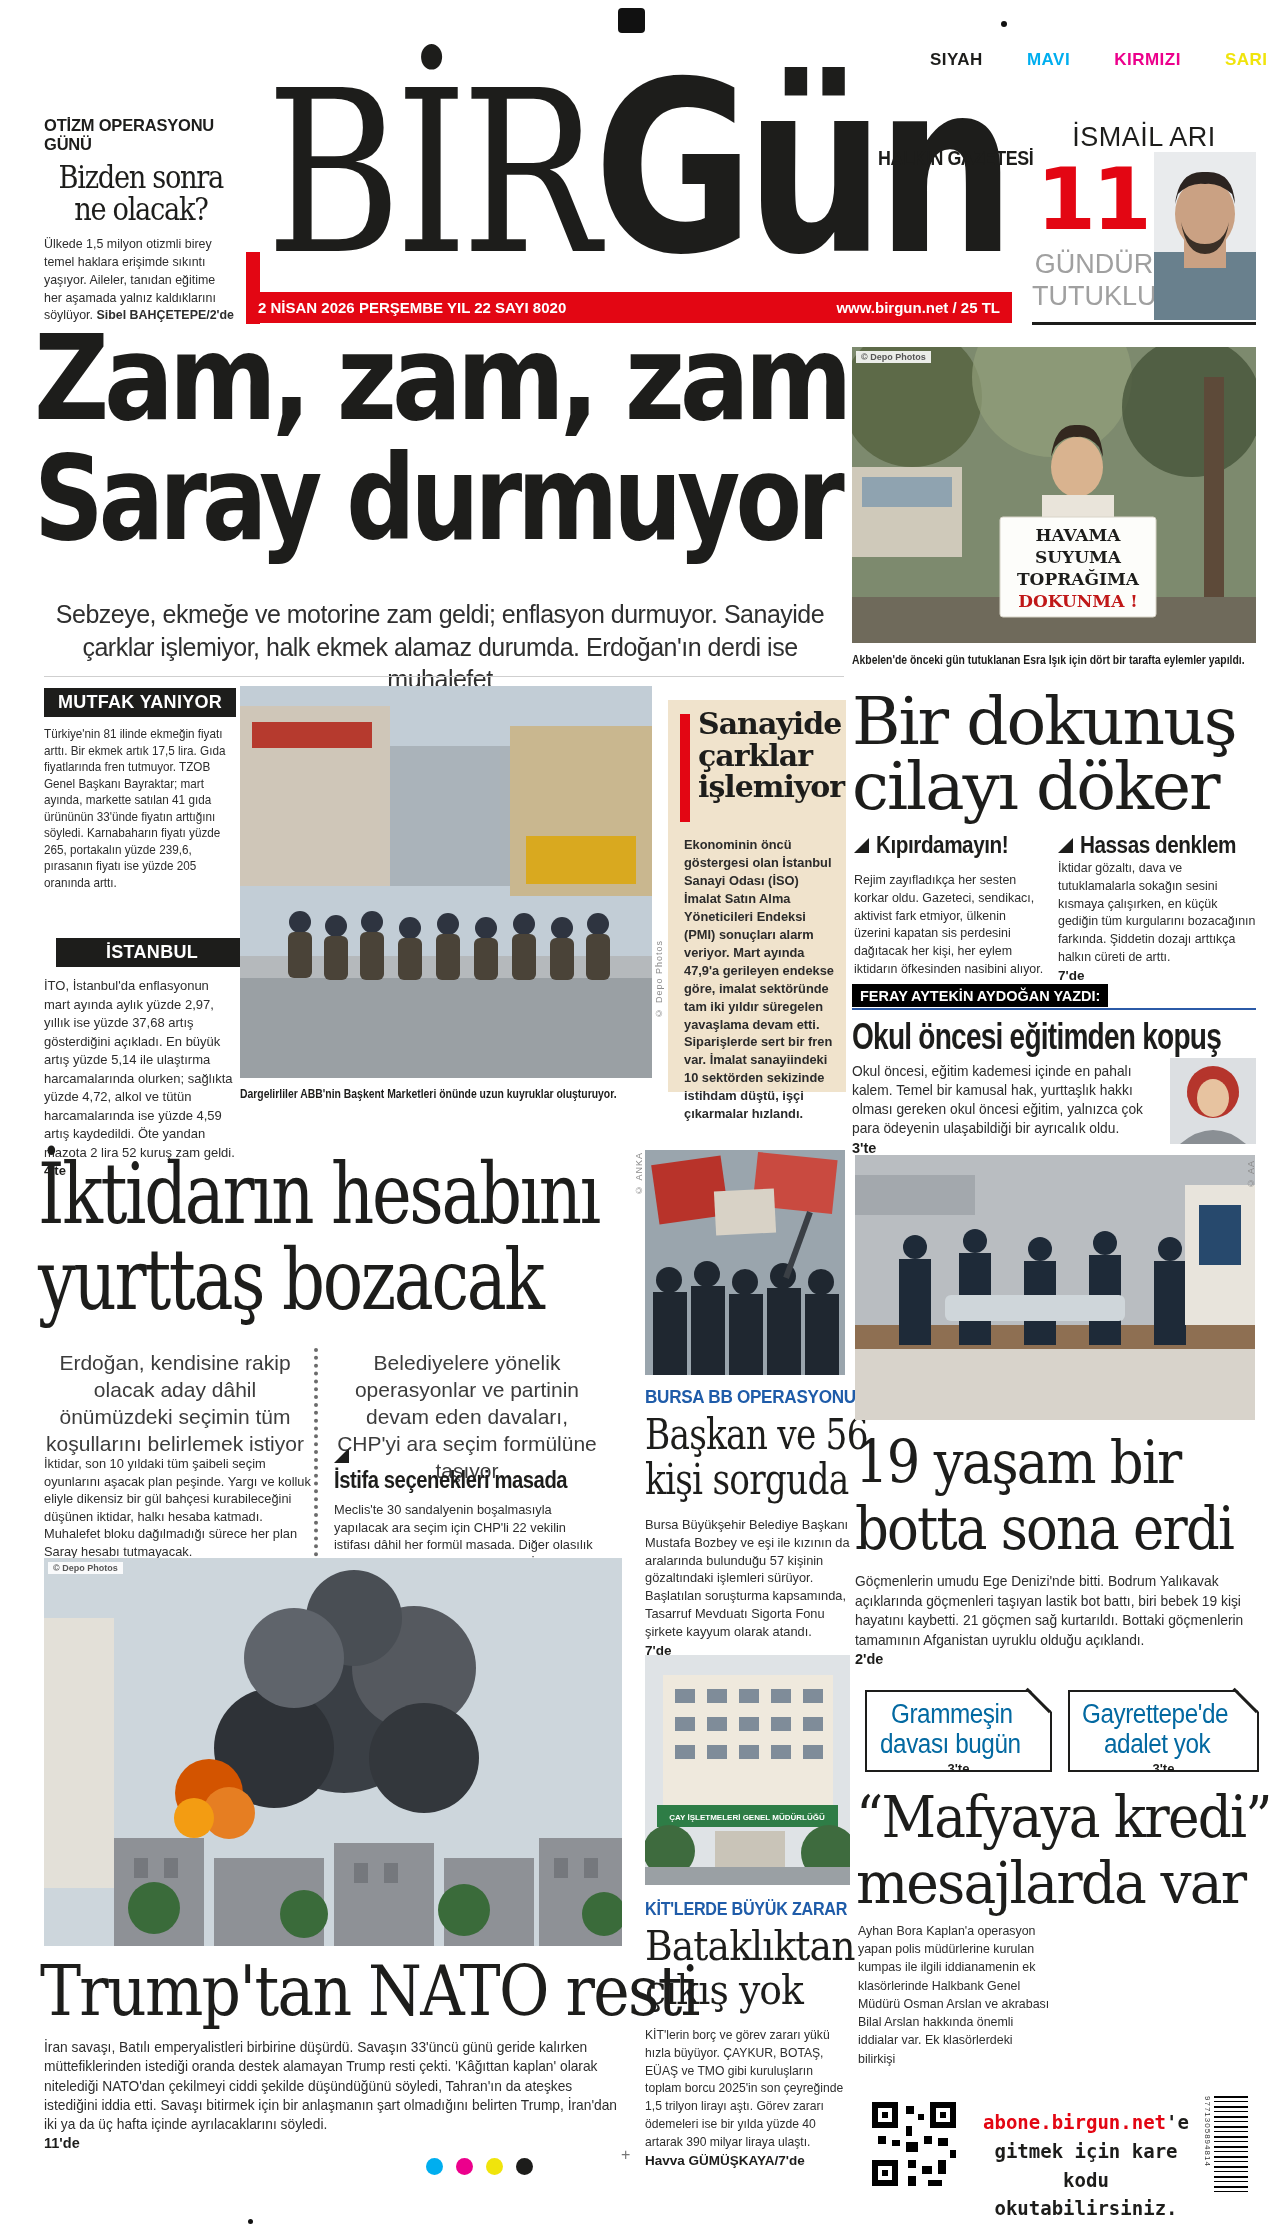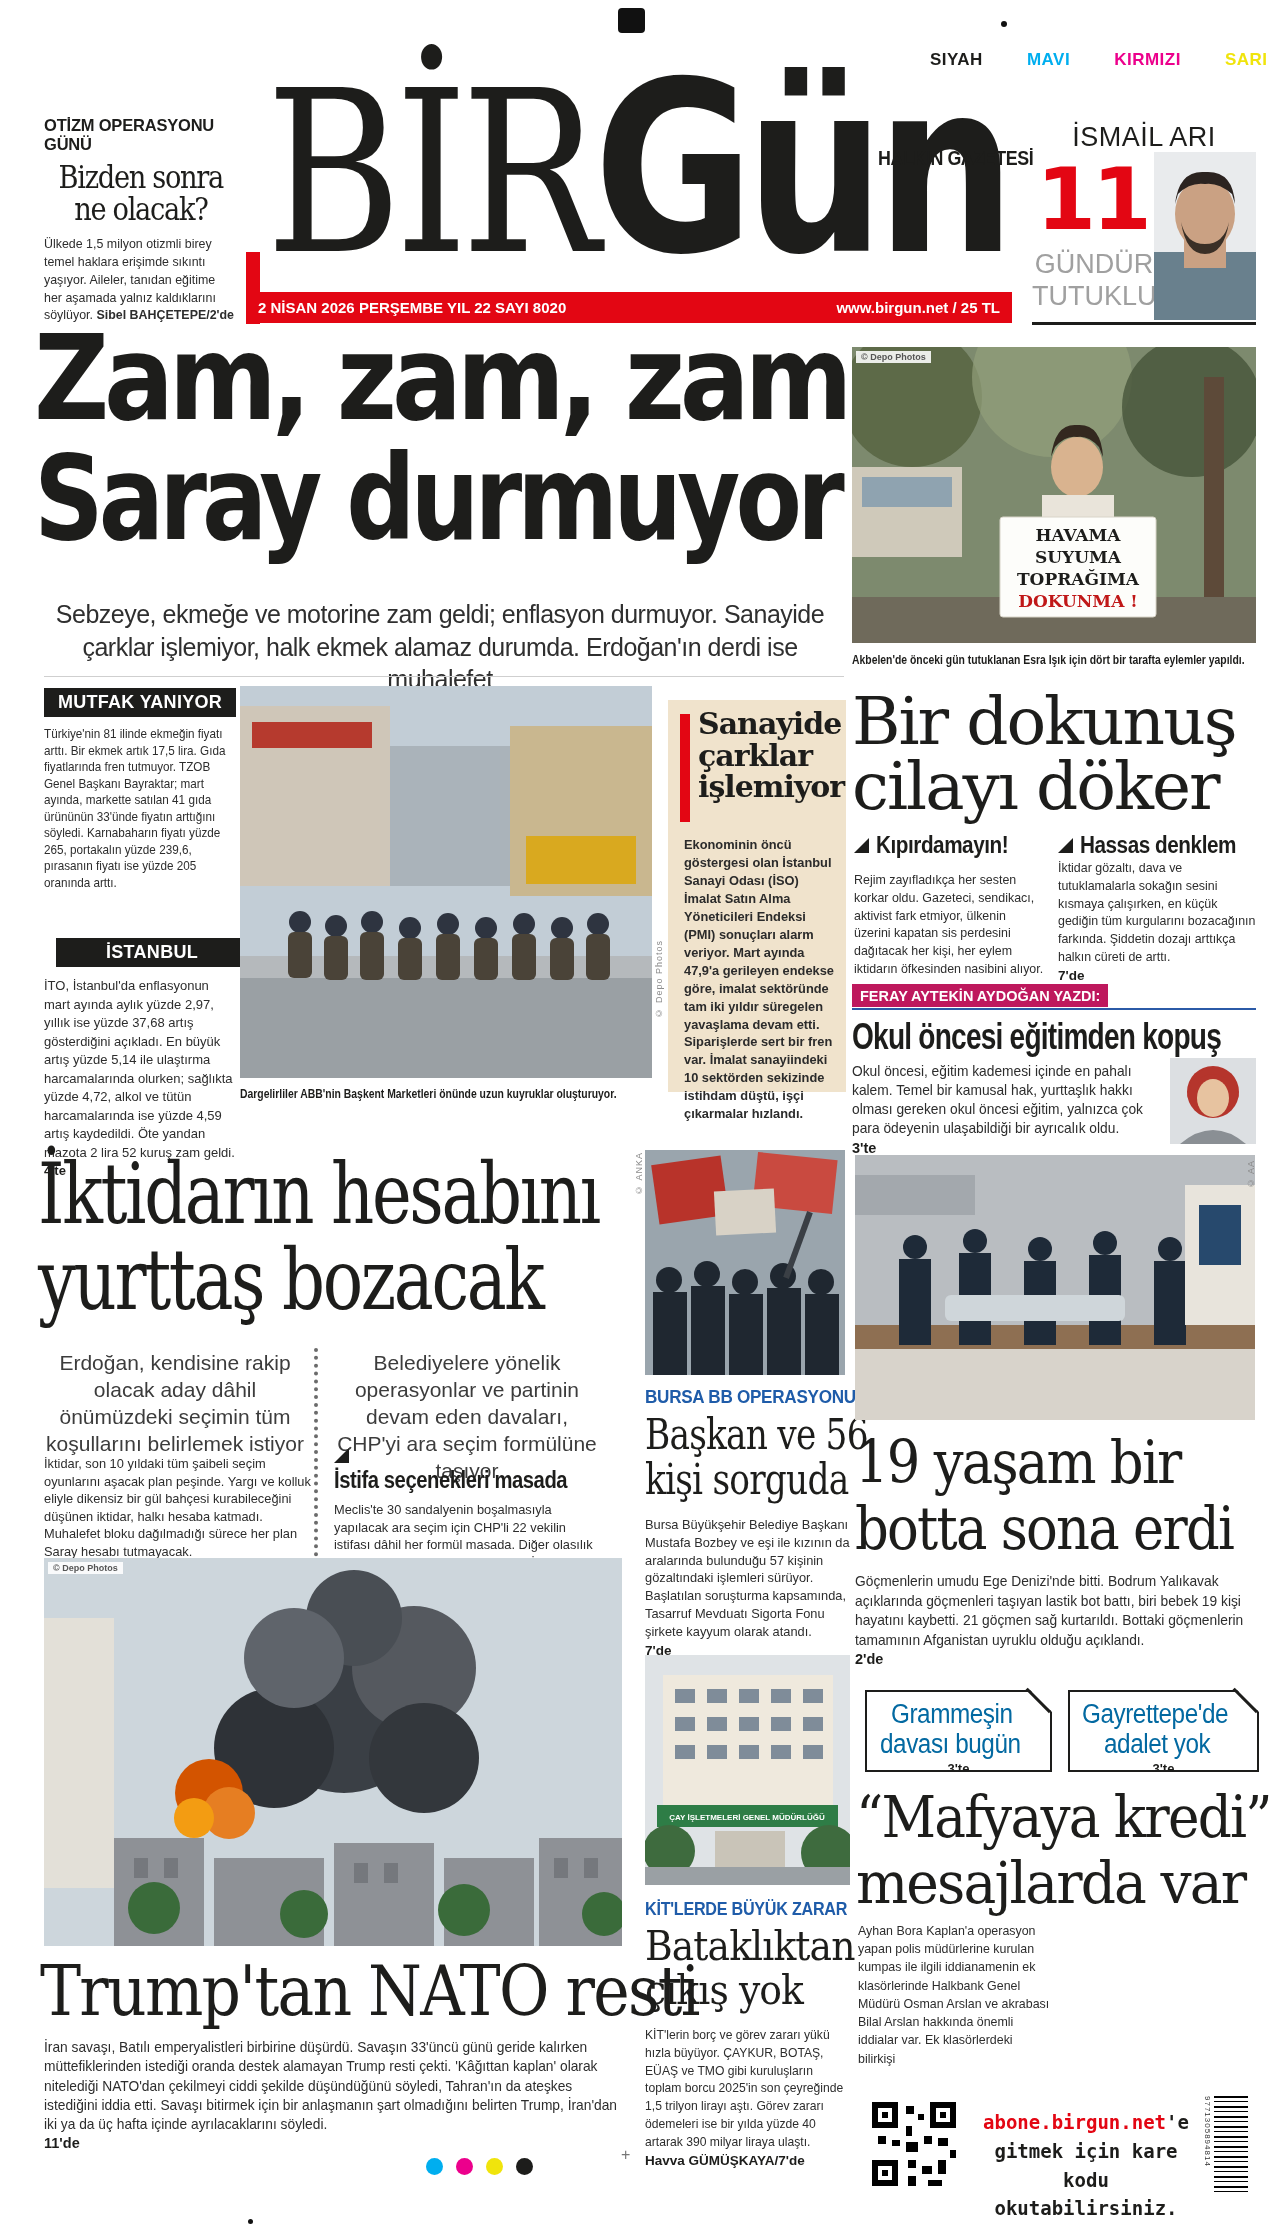--- a/index.html
+++ b/index.html
@@ -185,21 +185,21 @@
     <div style="margin-top:12px">
         <span class="body-txt cxb92" style="width:207px;font-size:13.5px">Rejim zayıfladıkça her sesten korkar oldu. Gazeteci, sendikacı, aktivist fark etmiyor, ülkenin üzerini kapatan sis perdesini dağıtacak her kişi, her eylem iktidarın öfkesinden nasibini alıyor.</span>
       </div>
   </div>
   <div class="abs" style="left:1058px;top:832px;width:198px">
     <div><span class="tri"></span><span class="subhead cx90">Hassas denklem</span></div>
     <div style=""><span class="cxb92" style="width:215px;font-size:13.5px;line-height:1.32;color:#2d2d2d;display:inline-block">İktidar gözaltı, dava ve tutuklamalarla sokağın sesini kısmaya çalışırken, en küçük gediğin tüm kurgularını bozacağının farkında. Şiddetin dozajı arttıkça halkın cüreti de arttı.</span> <b style="font-size:13.5px">7'de</b></div>
   </div>
 
   <div class="abs" style="left:852px;top:1008px;width:404px;height:2px;background:#2b5aa7"></div>
-  <div class="abs" style="left:852px;top:984px;background:#be185d;color:#fff;font-weight:bold;font-size:14.5px;padding:4px 8px 3px">FERAY AYTEKİN AYDOĞAN YAZDI:</div>
+  <div class="abs" style="left:852px;top:984px;background:#000000;color:#fff;font-weight:bold;font-size:14.5px;padding:4px 8px 3px">FERAY AYTEKİN AYDOĞAN YAZDI:</div>
   <div class="abs" style="left:852px;top:1016px;width:404px">
     <span class="cx78 hsans" style="font-size:36px;letter-spacing:-1px;font-family:'Liberation Sans',sans-serif;font-weight:bold">Okul öncesi eğitimden kopuş</span>
   </div>
   <div class="abs" style="left:852px;top:1062px;width:312px">
     <span class="cxb95" style="width:328px;font-size:14.5px;line-height:1.32;color:#2d2d2d;display:inline-block">Okul öncesi, eğitim kademesi içinde en pahalı kalem. Temel bir kamusal hak, yurttaşlık hakkı olması gereken okul öncesi eğitim, yalnızca çok para ödeyenin ulaşabildiği bir ayrıcalık oldu.</span> <b style="font-size:14.5px">3'te</b>
   </div>
   <svg class="abs" width="86" height="86" viewBox="0 0 86 86" style="left:1170px;top:1058px">
     <rect width="86" height="86" fill="#dcdfe2"></rect>
     <circle cx="43" cy="34" r="26" fill="#b5352c"></circle>
     <ellipse cx="43" cy="40" rx="16" ry="19" fill="#e7c3a0"></ellipse>

